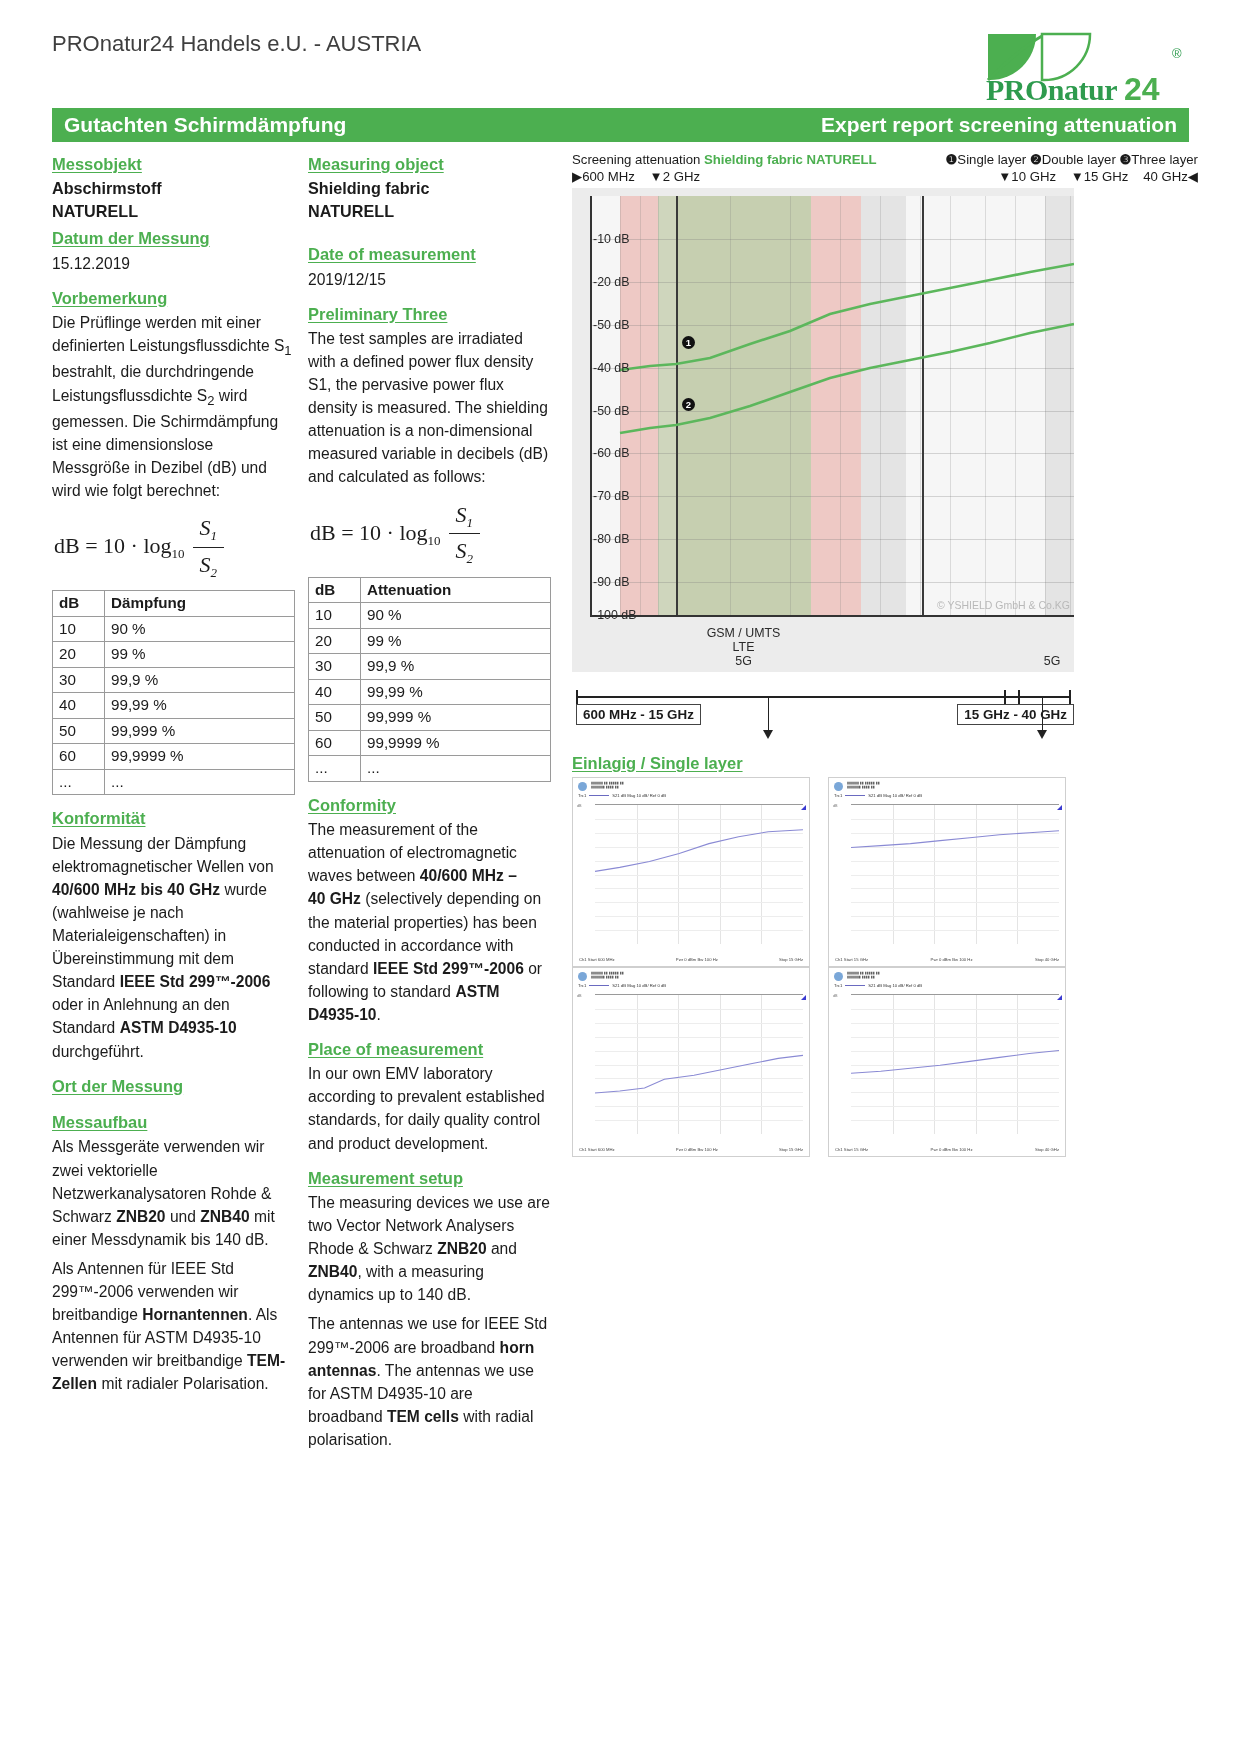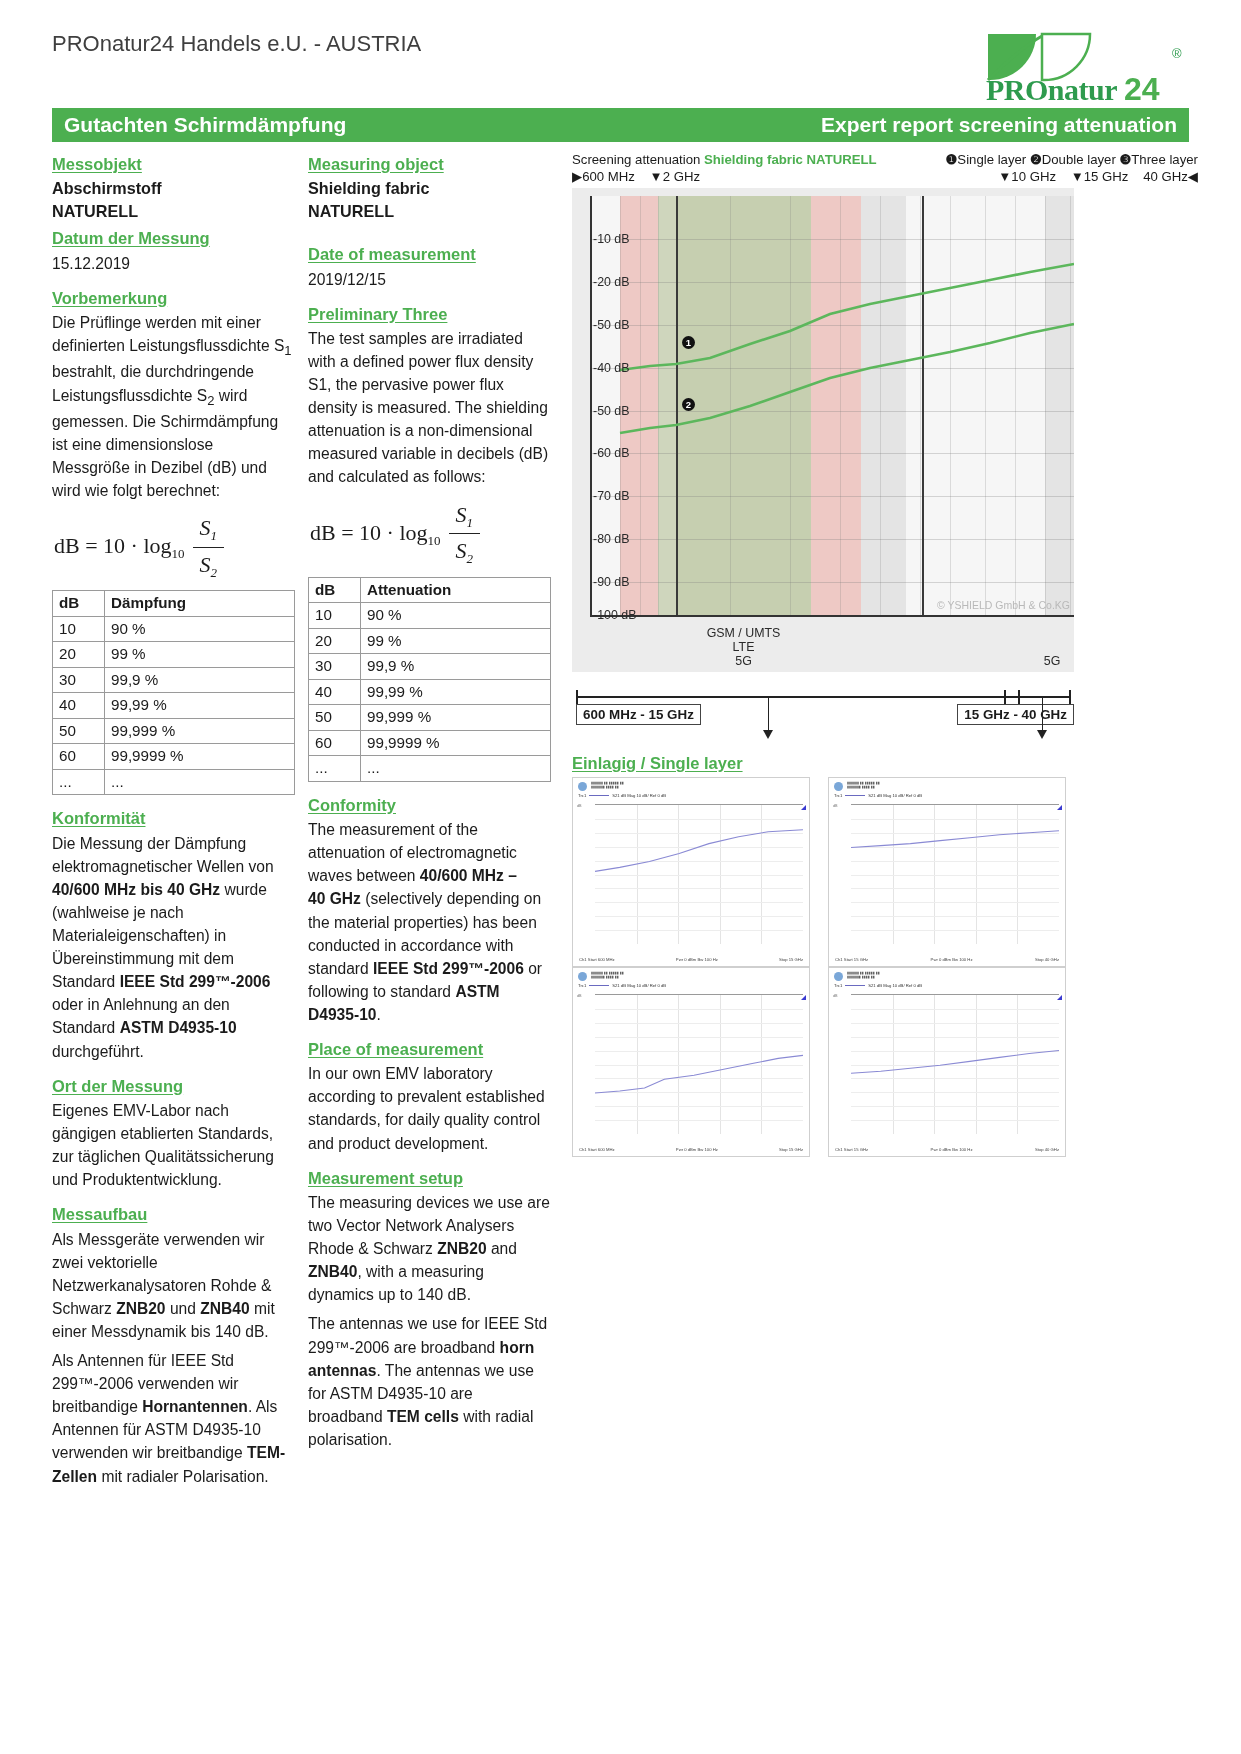--- a/index.html
+++ b/index.html
@@ -229,21 +229,20 @@
           </tr>
     </tbody>
       </table>
 
     <div class="gap"></div>
     <h3 class="sec">Konformität</h3>
     <p class="t">Die Messung der Dämpfung elektromagnetischer Wellen von <span class="b">40/600&nbsp;MHz bis 40&nbsp;GHz</span> wurde (wahlweise je nach Materialeigenschaften) in Übereinstimmung mit dem Standard <span class="b">IEEE Std 299™-2006</span> oder in Anlehnung an den Standard <span class="b">ASTM D4935-10</span> durchgeführt.</p>
 
     <div class="gap"></div>
     <h3 class="sec">Ort der Messung</h3>
-    <p class="t">Eigenes EMV-Labor nach gängigen etablierten Standards, zur täglichen Qualitätssicherung und Produktentwicklung.</p>
 
     <div class="gap"></div>
     <h3 class="sec">Messaufbau</h3>
     <p class="t">Als Messgeräte verwenden wir zwei vektorielle Netzwerkanalysatoren Rohde &amp; Schwarz <span class="b">ZNB20</span> und <span class="b">ZNB40</span> mit einer Messdynamik bis 140&nbsp;dB.</p>
     <div class="gap-s"></div>
     <p class="t">Als Antennen für IEEE Std 299™-2006 verwenden wir breitbandige <span class="b">Hornantennen</span>. Als Antennen für ASTM D4935-10 verwenden wir breitbandige <span class="b">TEM-Zellen</span> mit radialer Polarisation.</p>
   </div>
 
   <div class="col col-en">
     <h3 class="sec">Measuring object</h3>

